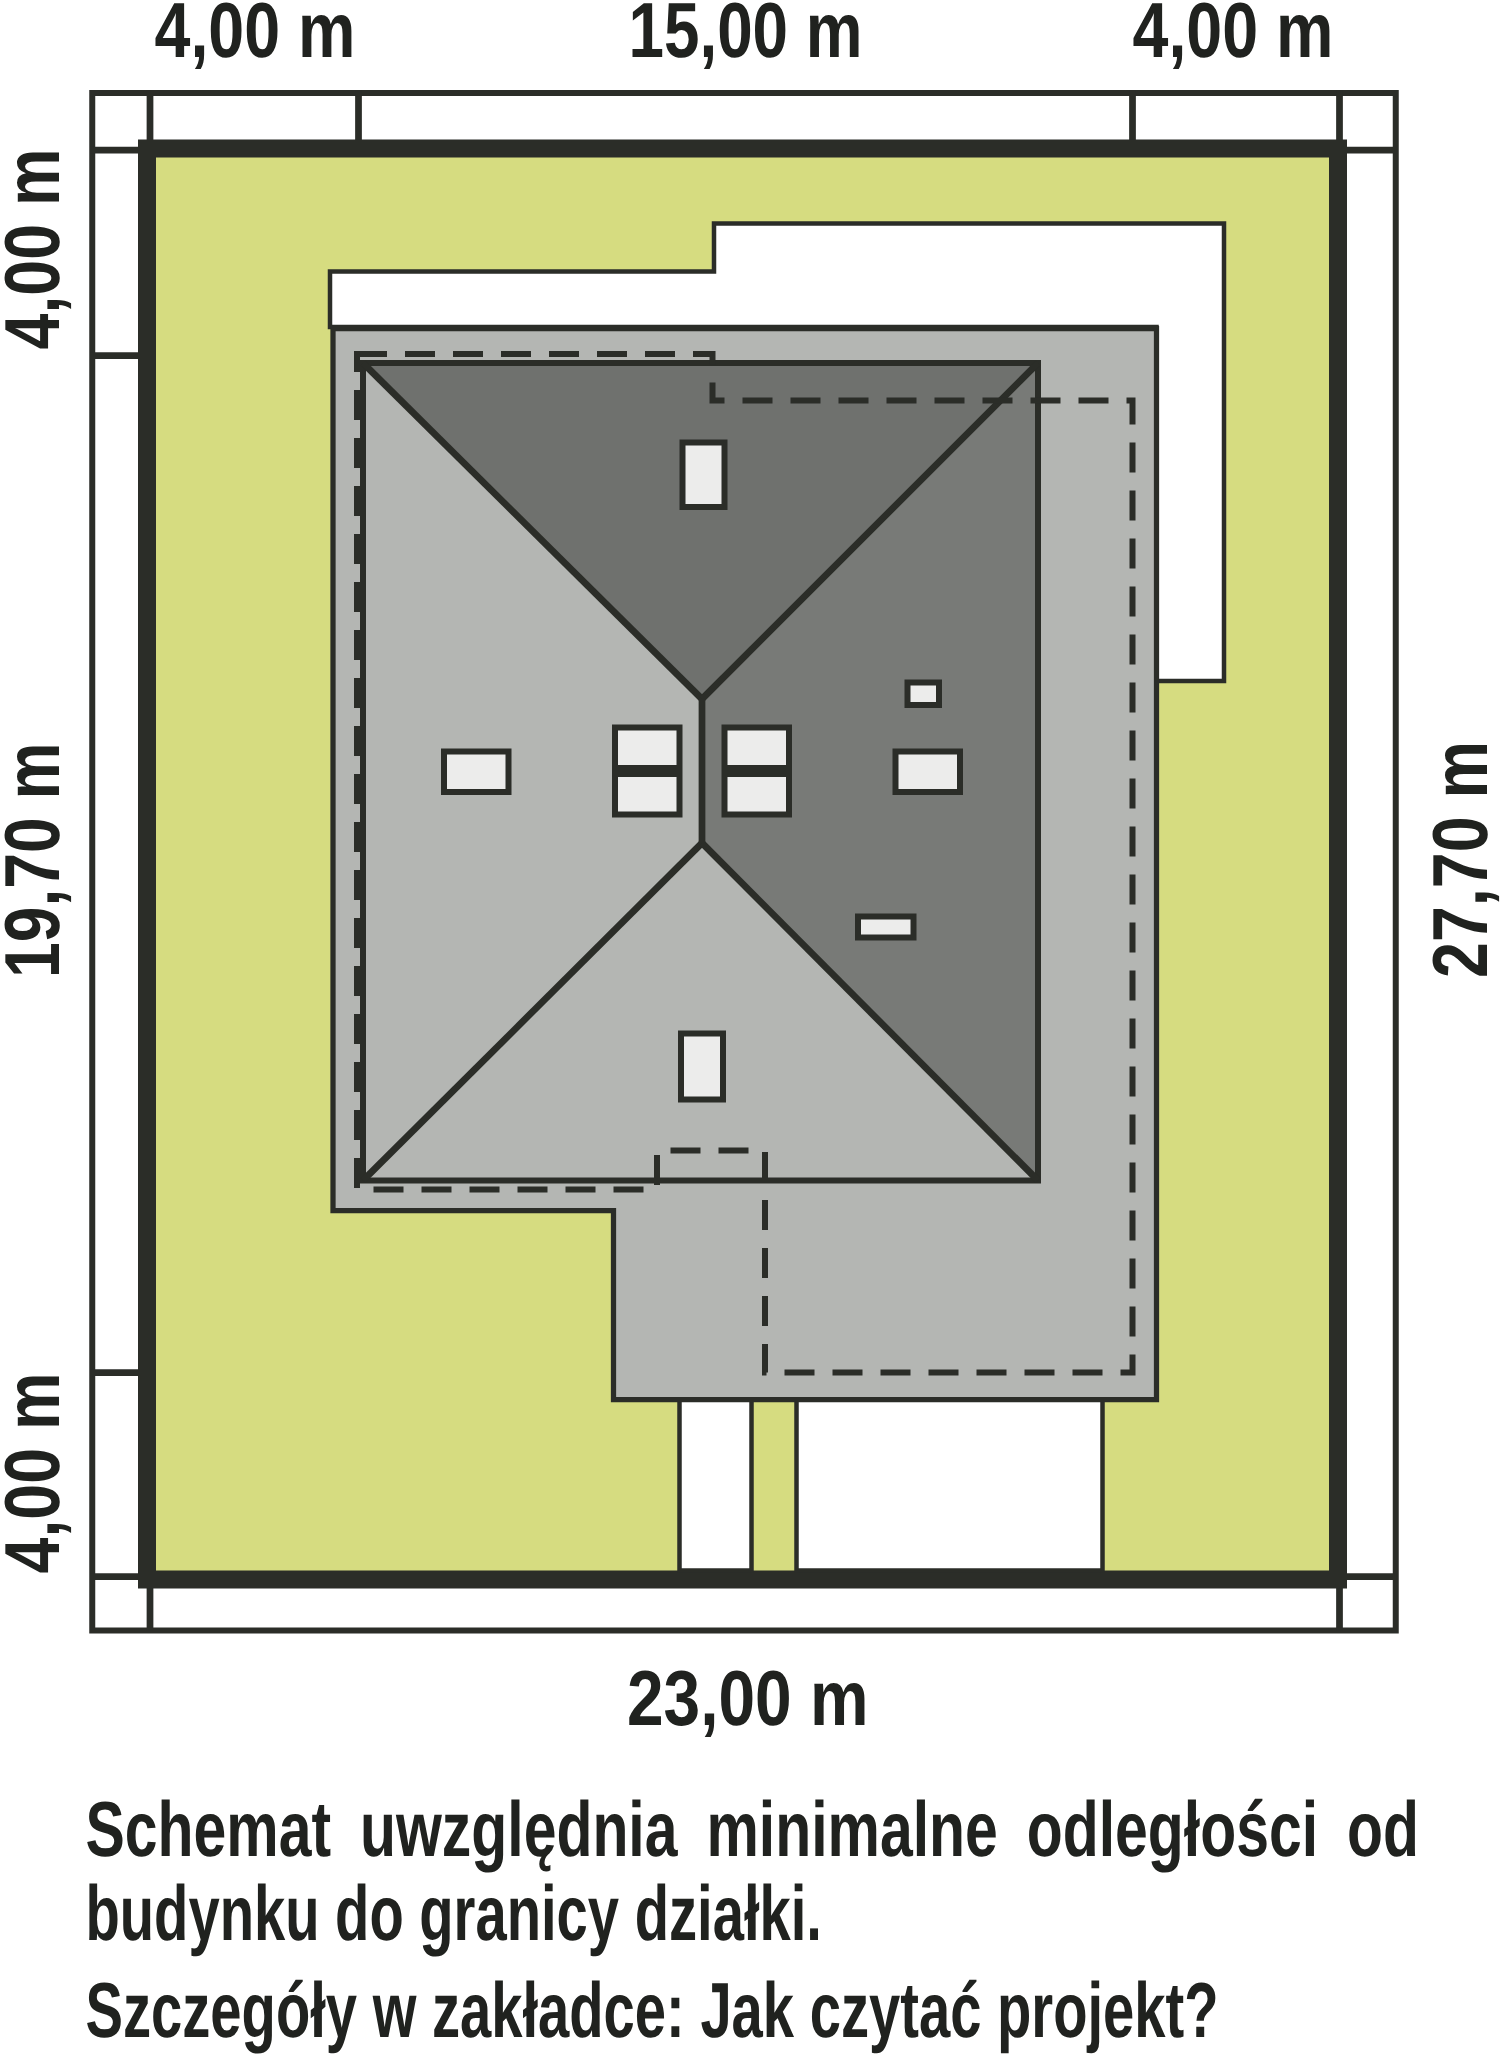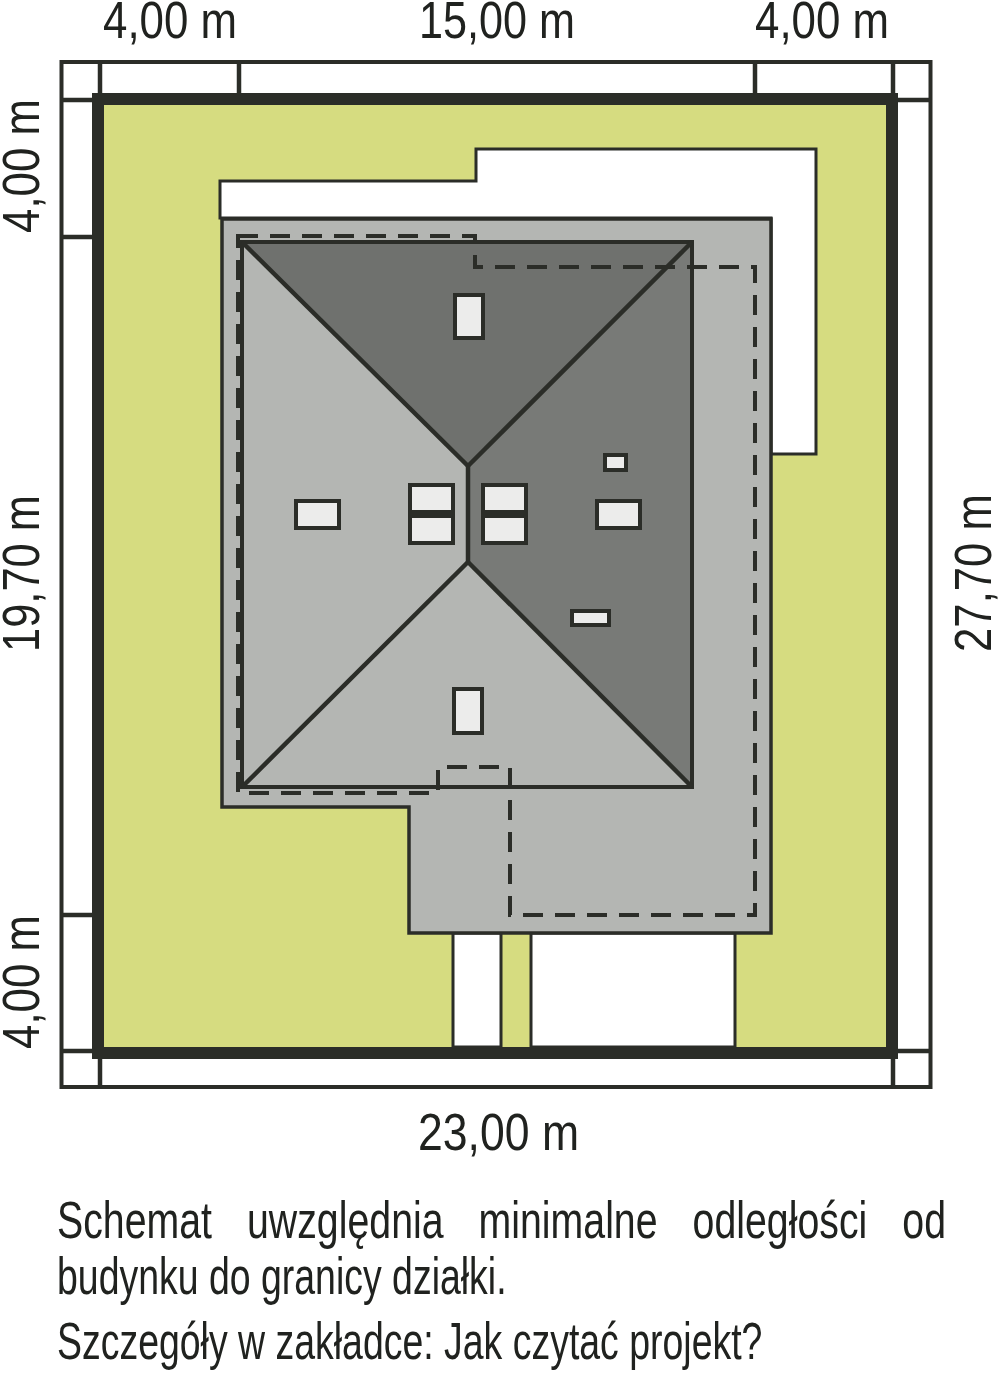--- a/index.html
+++ b/index.html
@@ -1,17 +1,17 @@
 <!DOCTYPE html>
 <html><head>
 <meta charset="utf-8">
 <style>
   html,body{margin:0;padding:0;background:#ffffff;}
   #page{position:relative;width:1000px;height:1376px;background:#ffffff;overflow:hidden;
-        font-family:"Liberation Sans", sans-serif;}
+        font-family:"Liberation Sans", sans-serif;font-weight:bold;}
   svg{position:absolute;left:0;top:0;}
   .cap{position:absolute;color:#20221f;font-size:52px;line-height:52px;white-space:nowrap;
        transform-origin:0 0;}
 </style>
 </head>
 <body>
 <div id="page">
 
 <svg width="1000" height="1376" viewBox="0 0 1000 1376" fill="none">
 

